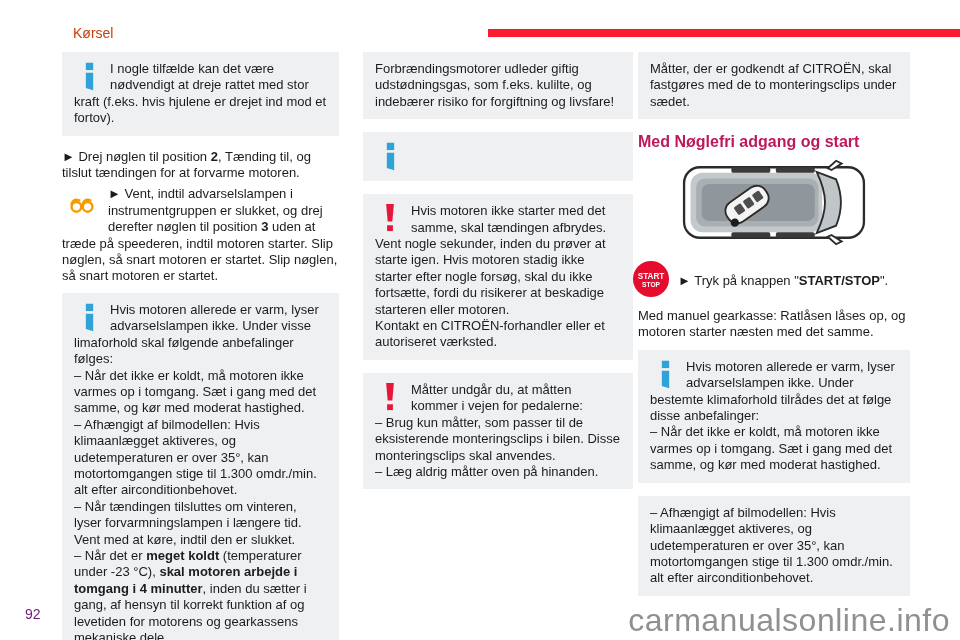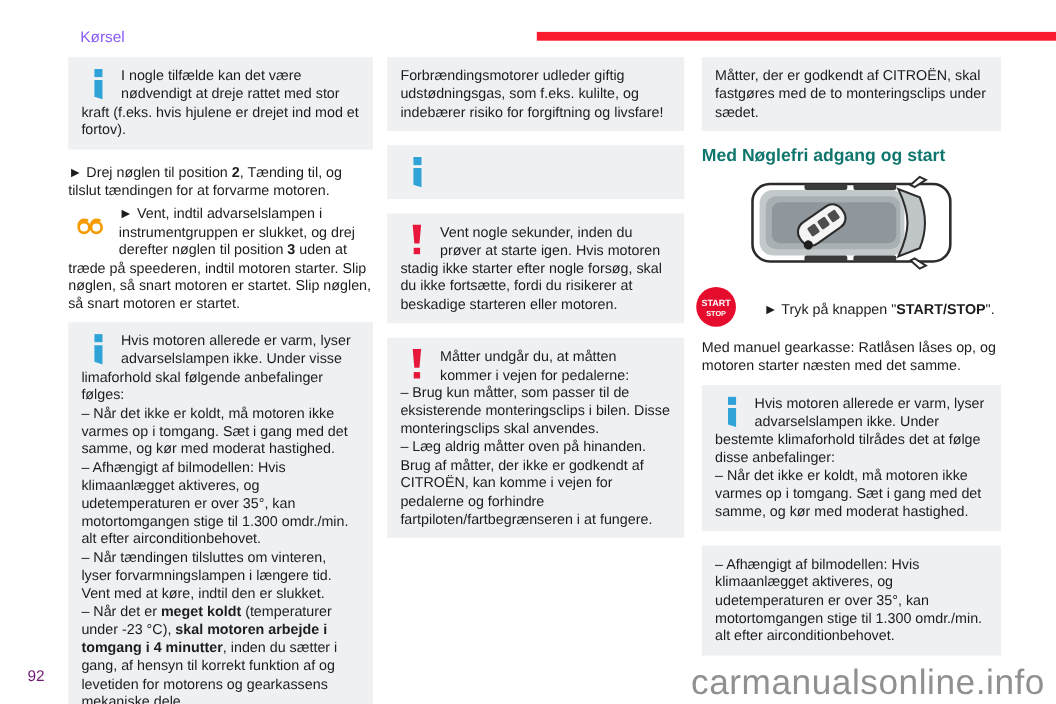--- a/index.html
+++ b/index.html
@@ -1,38 +1,38 @@
 <!DOCTYPE html>
 <html><head>
 <meta charset="utf-8">
 <style>
   * { box-sizing: border-box; }
   html,body { margin:0; padding:0; }
   body {
     width:960px; height:640px; background:#ffffff; position:relative; overflow:hidden;
     font-family:"Liberation Sans", sans-serif; color:#1c1c1e;
   }
-  .section-title { position:absolute; left:73px; top:25px; font-size:14px; color:#8b5cf6; }
+  .section-title { position:absolute; left:73px; top:25px; font-size:14px; color:#c2410c; }
   .red-bar { position:absolute; left:488px; top:29px; width:472px; height:8px; background:#fa1b2f; }
   .col { position:absolute; top:52px; font-size:13px; line-height:16.4px; }
   .col1 { left:62px;  width:277px; }
-  .col2 { left:352px; width:270px; }
+  .col2 { left:363px; width:270px; }
   .col3 { left:638px; width:272px; }
   .box { background:#eef0f2; padding:9px 12px; margin-bottom:13px; overflow:hidden; }
   .box p, .flow p { margin:0; }
   .icon-float { float:left; width:26px; height:30px; margin:1px 8px 0 2px;
     display:flex; justify-content:center; align-items:flex-start; }
   .glow-float { float:left; width:40px; height:33px; margin:2px 6px 0 0;
     display:flex; justify-content:center; align-items:center; }
   .b { font-weight:bold; }
   .step { margin:5px 0 0 0; }
   .p2-block { margin-top:5px; overflow:hidden; }
-  .keyless-heading { font-size:16px; font-weight:bold; color:#0f766e; margin:12px 0 6px 0; line-height:20px; }
+  .keyless-heading { font-size:16px; font-weight:bold; color:#be185d; margin:12px 0 6px 0; line-height:20px; }
   .car-illustration { text-align:center; margin:2px 0 8px 0; }
-  .startstop-row { display:flex; align-items:center; gap:24px; margin:4px 0 6px -6px; }
+  .startstop-row { display:flex; align-items:center; gap:8px; margin:4px 0 6px -6px; }
   .page-number { position:absolute; left:25px; top:606px; font-size:14px; color:#701a75; }
   .watermark { position:absolute; right:10px; top:602px; font-size:32px; color:#909090; letter-spacing:0.5px; }
 </style>
 </head>
 <body>
 
 <div class="section-title">Kørsel</div>
 <div class="red-bar"></div>
 
 <div class="col col1">
@@ -89,33 +89,34 @@
         </svg>
     </span>
   </div>
   <div class="box">
     <span class="icon-float">
       <svg viewBox="0 0 10 30" width="10" height="29">
           <path d="M1,0 h8 l-1.6,18 h-4.8 z" fill="#e6173a"></path>
           <rect x="2" y="22" width="6" height="6" fill="#e6173a"></rect>
         </svg>
     </span>
+    <p>Hvis motoren ikke starter med det samme, skal tændingen afbrydes.</p>
     <p>Vent nogle sekunder, inden du prøver at starte igen. Hvis motoren stadig ikke starter efter nogle forsøg, skal du ikke fortsætte, fordi du risikerer at beskadige starteren eller motoren.</p>
+    <p>Kontakt en CITROËN-forhandler eller et autoriseret værksted.</p>
   </div>
   <div class="box">
     <span class="icon-float">
       <svg viewBox="0 0 10 30" width="10" height="29">
           <path d="M1,0 h8 l-1.6,18 h-4.8 z" fill="#e6173a"></path>
           <rect x="2" y="22" width="6" height="6" fill="#e6173a"></rect>
         </svg>
     </span>
     <p>Måtter undgår du, at måtten kommer i vejen for pedalerne:</p>
     <p>– Brug kun måtter, som passer til de eksisterende monteringsclips i bilen. Disse monteringsclips skal anvendes.</p>
     <p>– Læg aldrig måtter oven på hinanden.</p>
-    <p>Brug af måtter, der ikke er godkendt af CITROËN, kan komme i vejen for pedalerne og forhindre fartpiloten/fartbegrænseren i at fungere.</p>
   </div>
 </div>
 
 <div class="col col3">
   <div class="box">
     <p>Måtter, der er godkendt af CITROËN, skal fastgøres med de to monteringsclips under sædet.</p>
   </div>
   <div class="keyless-heading">Med Nøglefri adgang og start</div>
   <div class="car-illustration">
     <svg viewBox="0 0 200 96" width="186" height="89">

